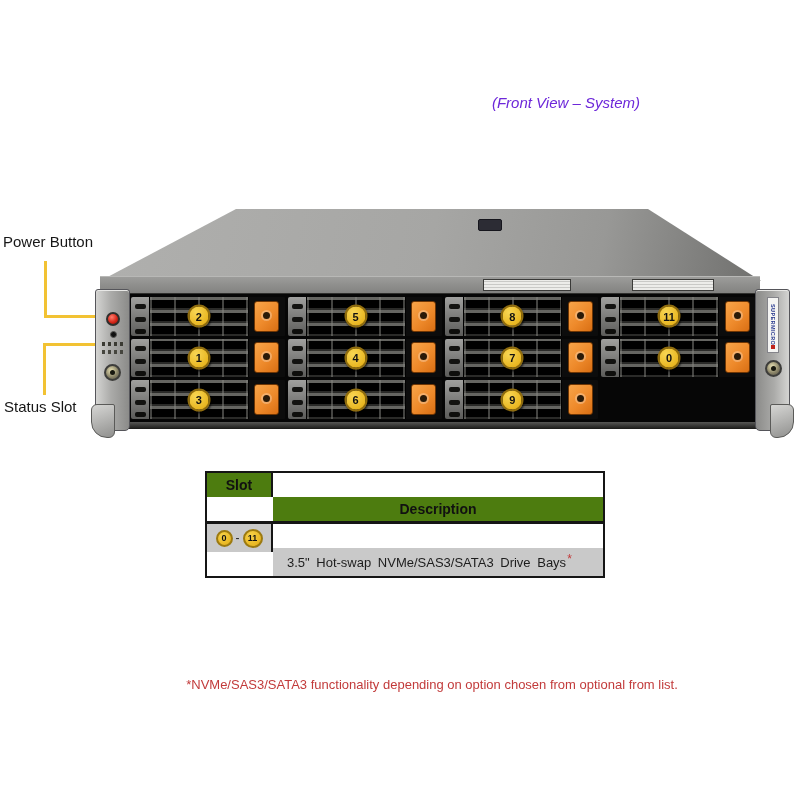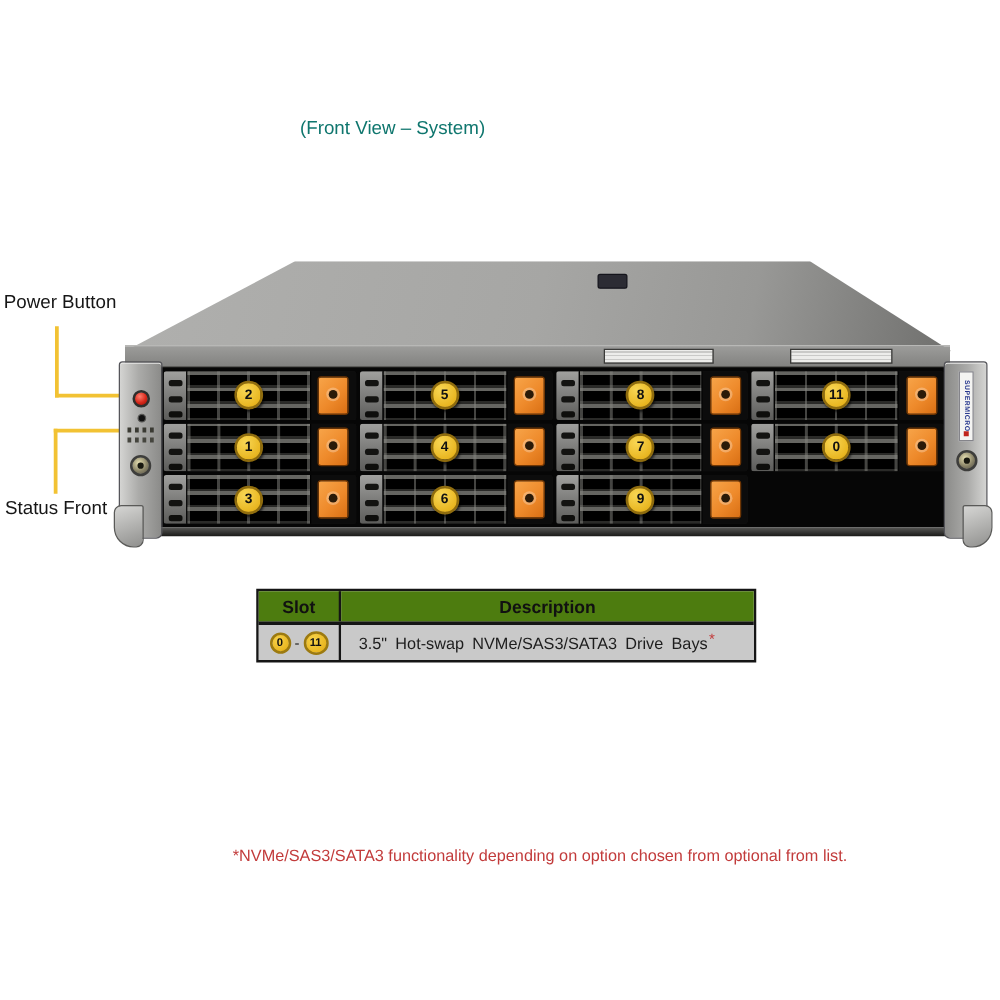--- a/index.html
+++ b/index.html
@@ -4,22 +4,22 @@
 <style>
   * { margin:0; padding:0; box-sizing:border-box; }
   body { background:#fff; }
   .page {
     position:relative; width:800px; height:800px; background:#ffffff;
     font-family:"Liberation Sans", sans-serif; overflow:hidden;
   }
   .abs { position:absolute; }
 
   
-  .title { left:240px; top:94px; width:400px; text-align:left;
-    font-size:15px; color:#0f766e; }
+  .title { left:240px; top:94px; width:400px; text-align:right;
+    font-style:italic; font-size:15px; color:#6d28d9; }
   .callout-label { font-size:15px; color:#161616; }
   .label-power { left:3px; top:233px; }
   .label-status { left:4px; top:398px; }
   .cline { background:#F2C233; }
   .line-power-v { left:44px; top:261px; width:3px; height:57px; }
   .line-power-h { left:44px; top:315px; width:66px; height:3px; }
   .line-status-h { left:43px; top:343px; width:67px; height:3px; }
   .line-status-v { left:43px; top:343px; width:3px; height:52px; }
 
   
@@ -101,21 +101,21 @@
     color:#25368d; letter-spacing:0.4px; }
   .brand::after { content:''; position:absolute; left:3px; bottom:3px; width:4px; height:4px;
     background:#c0241c; }
 
   
   .spec-table { left:205px; top:471px; width:400px; border:2px solid #151515; background:#fff; }
   .t-row { display:flex; }
   .t-head { border-bottom:3px solid #151515; }
   .cell { display:flex; align-items:center; }
   .cell-slot { width:66px; border-right:2px solid #151515; justify-content:center; }
-  .cell-desc { flex:1; }
+  .cell-desc { flex:1;margin-top:24px; }
   .t-head .cell { background:#4d7c0f; height:24px; font-weight:bold; font-size:14px;
     color:#111; justify-content:center; }
   .t-data .cell { background:#c9c9c9; height:28px; font-size:13px; color:#1d1d1d; }
   .t-data .cell-slot { gap:3px; }
   .t-data .cell-desc { padding-left:14px; word-spacing:3px; }
   .badge-sm { width:17px; height:17px; border-radius:50%;
     background:radial-gradient(circle at 35% 30%, #f7d24a, #e9b722 70%, #d7a312);
     border:2px solid #9c7a10; display:flex; align-items:center; justify-content:center;
     font-size:9px; font-weight:bold; color:#111; }
   .badge-sm.wide { width:20px; height:19px; }
@@ -126,21 +126,21 @@
     font-size:13px; color:#C23B3B; }
 </style>
 </head>
 <body>
 
 <div class="page">
 
   <div class="abs title">(Front View – System)</div>
 
   <div class="abs callout-label label-power">Power Button</div>
-  <div class="abs callout-label label-status">Status Front</div>
+  <div class="abs callout-label label-status">Status Slot</div>
   <div class="abs cline line-power-v"></div>
   <div class="abs cline line-power-h"></div>
   <div class="abs cline line-status-h"></div>
   <div class="abs cline line-status-v"></div>
 
   <div class="abs chassis">
     <div class="abs cover"></div>
     <div class="abs cover-latch"></div>
     <div class="abs bezel">
       <div class="abs bezel-label l1"></div>

